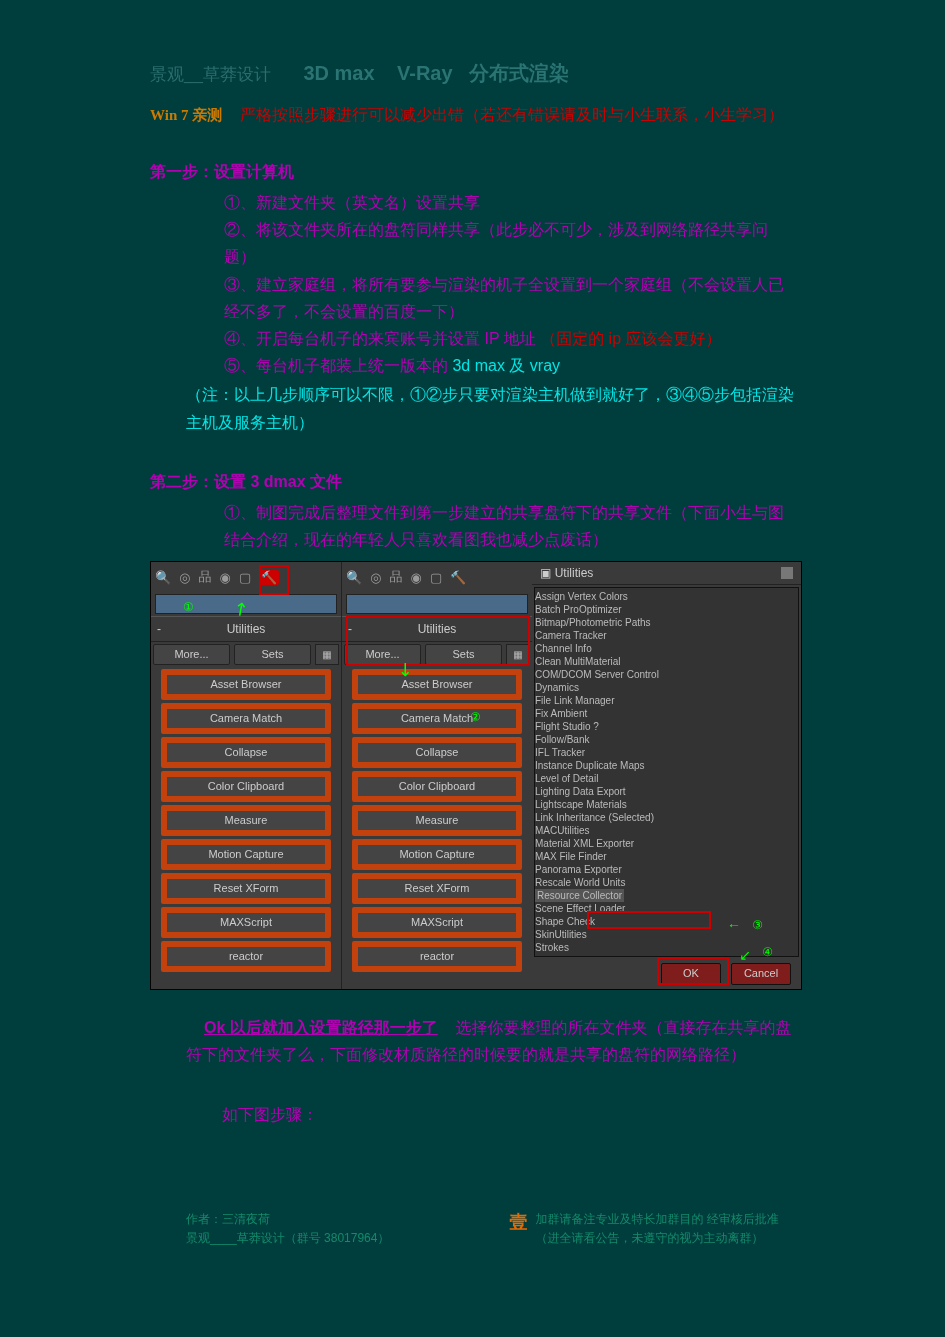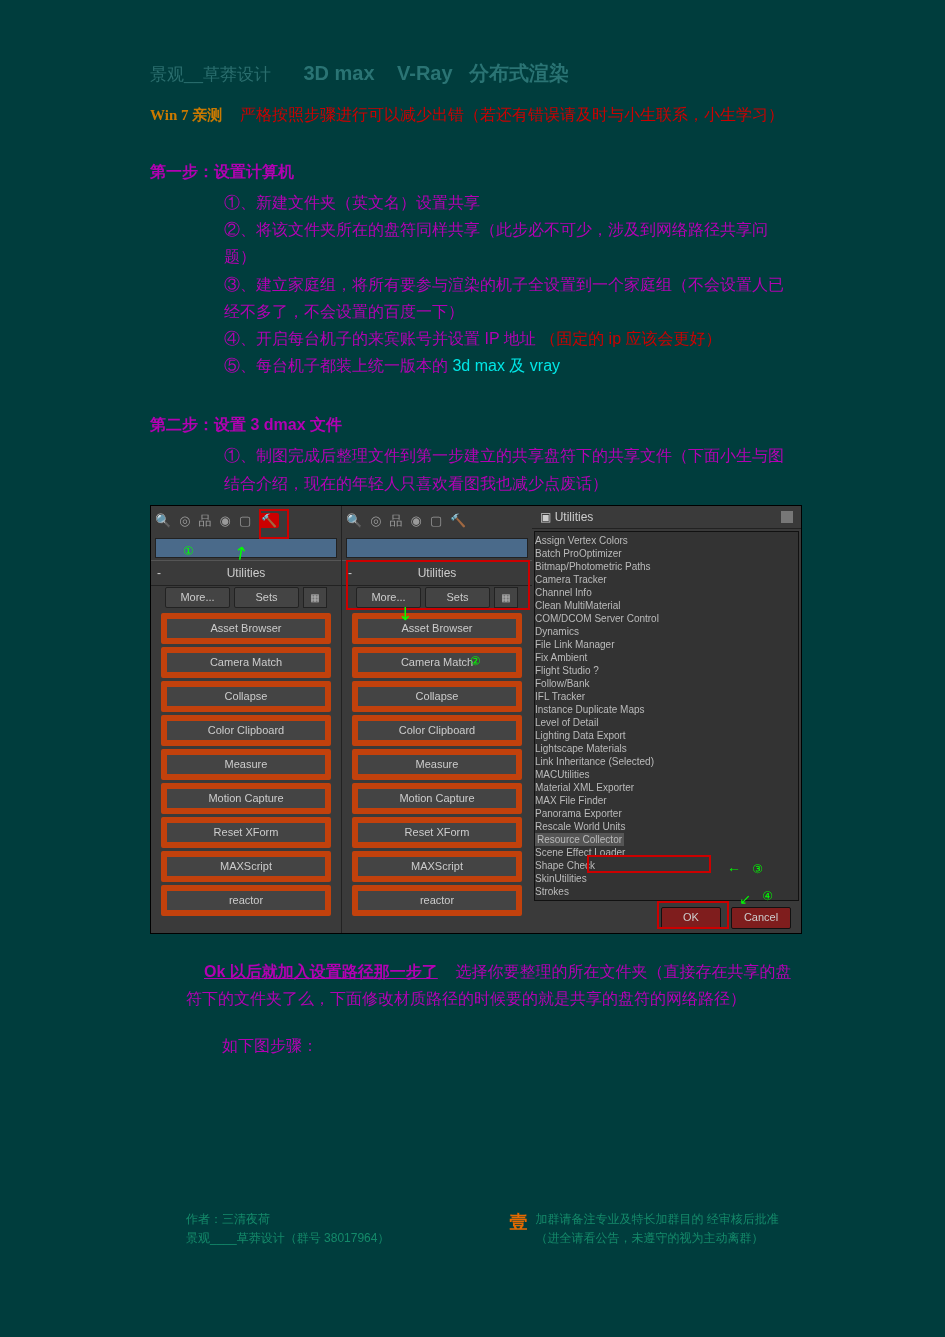--- a/index.html
+++ b/index.html
@@ -90,21 +90,21 @@
     line-height: 24px;
     position: relative;
   }
   .section-head .minus {
     position: absolute; left: 6px; color: #ccc;
   }
   .subrow {
     height: 24px;
     display: flex;
     align-items: center;
-    padding: 0 14px;
+    padding: 0 2px;
     gap: 4px;
   }
   .btn-sm {
     flex: 1;
     height: 19px;
     background: #444;
     border: 1px solid #222;
     color: #ccc;
     font-size: 11px;
     text-align: center;
@@ -177,21 +177,21 @@
     border: 1px solid #111;
     color: #ccc;
     font-size: 11px;
     text-align:center;
     line-height:19px;
     border-radius:2px;
   }
 
   .after-text { color: #b300b3; font-size: 16px; margin-top: 24px; margin-left: 54px; line-height:1.7;}
   .after-text2 { color: #b300b3; font-size: 16px; margin-left: 36px; line-height:1.7;}
-  .after-step { color: #b300b3; font-size: 16px; margin-left: 72px; margin-top: 24px; }
+  .after-step { color: #b300b3; font-size: 16px; margin-left: 72px; margin-top: 37px; }
 
   .footer {
     position: absolute;
     top: 1210px;
     left: 150px;
     right: 60px;
     display:flex;
     font-size: 12px;
     color: #148a6a;
     margin-left: 36px;
@@ -225,20 +225,21 @@
   <div class="li">②、将该文件夹所在的盘符同样共享（此步必不可少，涉及到网络路径共享问题）</div>
   <div class="li">③、建立家庭组，将所有要参与渲染的机子全设置到一个家庭组（不会设置人已经不多了，不会设置的百度一下）</div>
   <div class="li">
     <span>④、开启每台机子的来宾账号并设置 IP 地址</span>
     <span class="li-red">（固定的 ip 应该会更好）</span>
   </div>
   <div class="li">
     <span>⑤、每台机子都装上统一版本的 </span>
     <span class="li-cyan">3d max  及 vray</span>
   </div>
+  <div class="note">（注：以上几步顺序可以不限，①②步只要对渲染主机做到就好了，③④⑤步包括渲染主机及服务主机）</div>
 
   <div class="step-h">第二步：设置 3 dmax 文件</div>
   <div class="li">①、制图完成后整理文件到第一步建立的共享盘符下的共享文件（下面小生与图结合介绍，现在的年轻人只喜欢看图我也减少点废话）</div>
 
   <div class="shot pos-rel">
     <div class="shot-row">
 
       <div class="panel pos-rel">
         <div class="tabrow">
           <span class="ticon">🔍</span>

